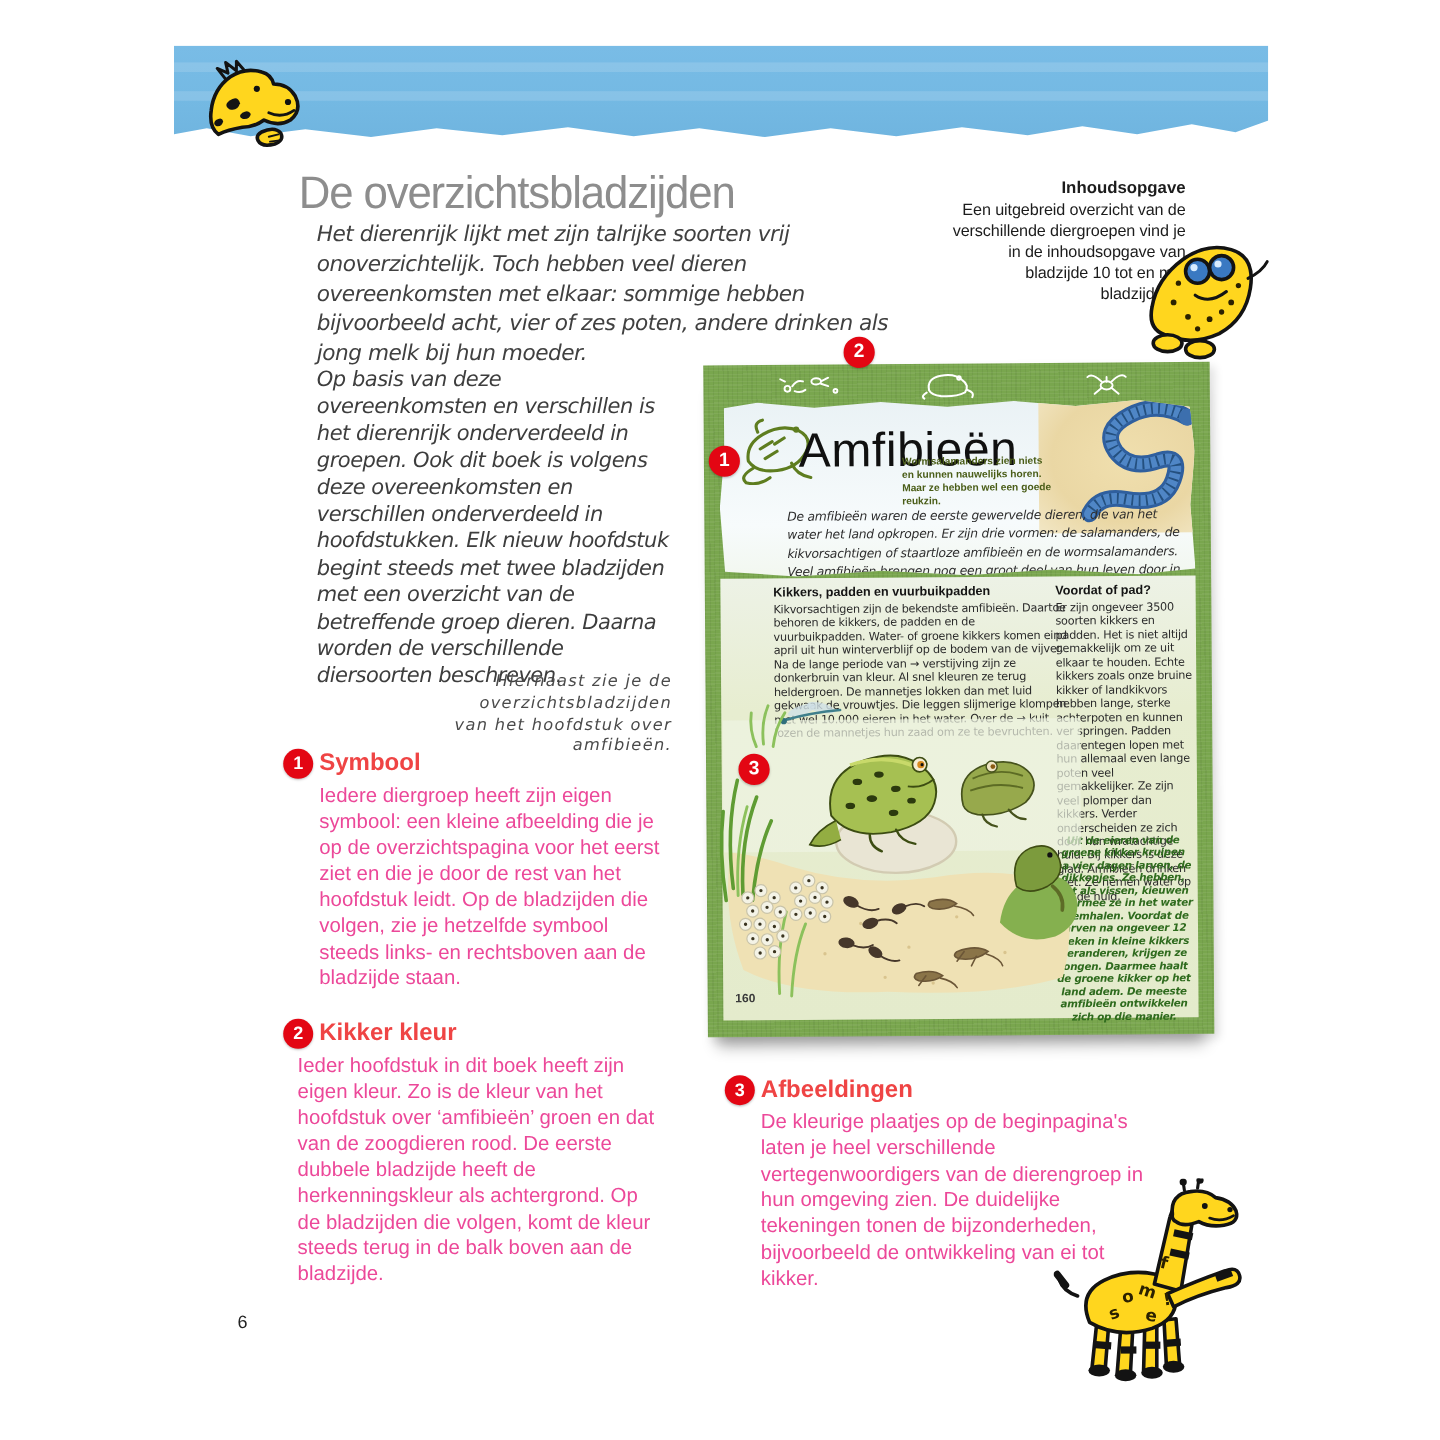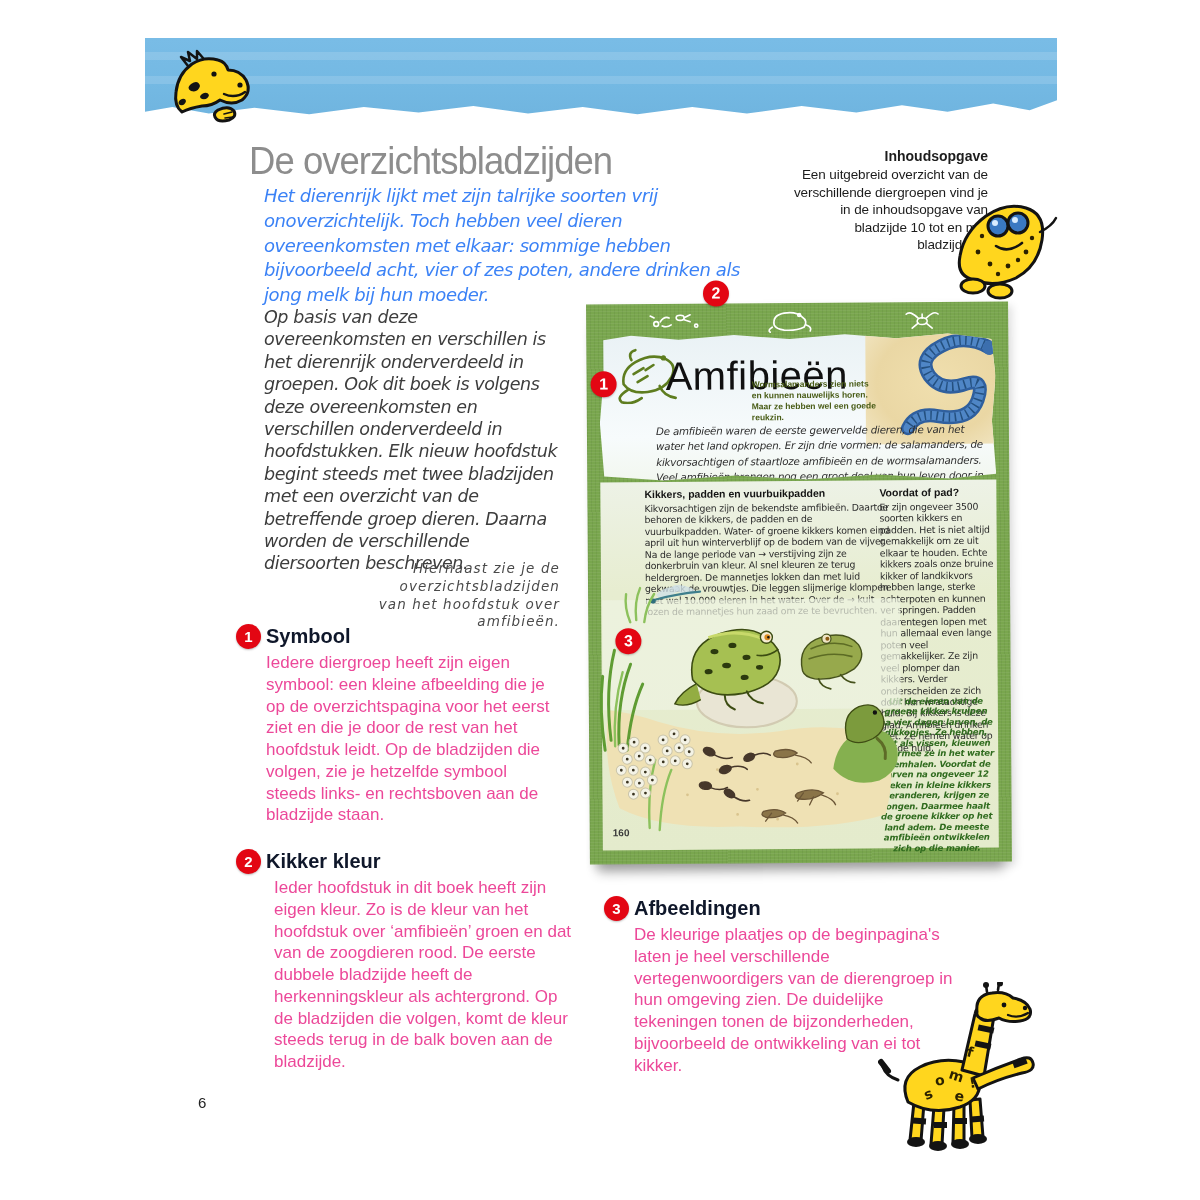--- a/index.html
+++ b/index.html
@@ -15,40 +15,40 @@
   }
   .blue-band .streak{position:absolute;left:0;right:0;height:8px;background:rgba(255,255,255,.14);}
   
   .page-title{
     position:absolute;left:249px;top:140px;font-size:38px;font-weight:400;
     color:#8d8d8d;letter-spacing:-1px;transform:scaleX(.96);transform-origin:left;
   }
   .intro-wide{
     position:absolute;left:264px;top:184px;width:495px;
     font-family:"DejaVu Sans",sans-serif;font-style:italic;
-    font-size:18px;line-height:1.38;letter-spacing:-.4px;color:#3b82f6;
+    font-size:18px;line-height:1.38;letter-spacing:-.4px;color:#404040;
   }
   .intro-narrow{
     position:absolute;left:264px;top:284px;width:300px;
     font-family:"DejaVu Sans",sans-serif;font-style:italic;
     font-size:17.5px;line-height:1.28;letter-spacing:-.4px;color:#3d3d3d;margin-top:22px;
   }
   .side-note{
     position:absolute;left:370px;top:560px;width:190px;text-align:right;
     font-family:"DejaVu Sans",sans-serif;font-style:italic;
     font-size:13.5px;line-height:1.32;letter-spacing:1.1px;color:#4a4a4a;
   }
   
   .marker{
     position:absolute;width:25px;height:25px;border-radius:50%;
     background:#e30613;color:#fff;font-weight:700;font-size:15px;
     display:flex;align-items:center;justify-content:center;
     box-shadow:0 1px 2px rgba(0,0,0,.25);
   }
-  .sec-title{position:absolute;font-size:20px;font-weight:700;color:#0f172a;}
+  .sec-title{position:absolute;font-size:20px;font-weight:700;color:#ef4444;}
   .sec-body{position:absolute;font-size:17px;line-height:1.28;color:#ec4899;}
   
   .sidebar{position:absolute;left:788px;top:148px;width:200px;text-align:right;color:#1c1c1c;}
   .sidebar .sb-title{font-size:14px;font-weight:700;margin-bottom:2px;}
   .sidebar .sb-body{font-size:13.5px;line-height:1.3;font-weight:400;letter-spacing:-.1px;}
   
   .ep{
     position:absolute;left:588px;top:303px;width:422px;height:560px;
     background:#79a64e;
     background-image:
@@ -126,21 +126,21 @@
 <div class="intro-wide">Het dierenrijk lijkt met zijn talrijke soorten vrij onoverzichtelijk. Toch hebben veel dieren overeenkomsten met elkaar: sommige hebben bijvoorbeeld acht, vier of zes poten, andere drinken als jong melk bij hun moeder.</div>
 <div class="intro-narrow">Op basis van deze overeenkomsten en verschillen is het dierenrijk onderverdeeld in groepen. Ook dit boek is volgens deze overeenkomsten en verschillen onderverdeeld in hoofdstukken. Elk nieuw hoofdstuk begint steeds met twee bladzijden met een overzicht van de betreffende groep dieren. Daarna worden de verschillende diersoorten beschreven.</div>
 <div class="side-note">Hiernaast zie je de overzichtsbladzijden van het hoofdstuk over amfibieën.</div>
 
 <div class="marker" style="left:236px;top:624px">1</div>
 <div class="sec-title" style="left:266px;top:625px">Symbool</div>
 <div class="sec-body" style="left:266px;top:652px;width:293px">Iedere diergroep heeft zijn eigen symbool: een kleine afbeelding die je op de overzichtspagina voor het eerst ziet en die je door de rest van het hoofdstuk leidt. Op de bladzijden die volgen, zie je hetzelfde symbool steeds links- en rechtsboven aan de bladzijde staan.</div>
 
 <div class="marker" style="left:236px;top:849px">2</div>
 <div class="sec-title" style="left:266px;top:850px">Kikker kleur</div>
-<div class="sec-body" style="left:274px;top:877px;width:302px">Ieder hoofdstuk in dit boek heeft zijn eigen kleur. Zo is de kleur van het hoofdstuk over ‘amfibieën’ groen en dat van de zoogdieren rood. De eerste dubbele bladzijde heeft de herkenningskleur als achtergrond. Op de bladzijden die volgen, komt de kleur steeds terug in de balk boven aan de bladzijde.</div>
+<div class="sec-body" style="left:248px;top:877px;width:302px">Ieder hoofdstuk in dit boek heeft zijn eigen kleur. Zo is de kleur van het hoofdstuk over ‘amfibieën’ groen en dat van de zoogdieren rood. De eerste dubbele bladzijde heeft de herkenningskleur als achtergrond. Op de bladzijden die volgen, komt de kleur steeds terug in de balk boven aan de bladzijde.</div>
 
 <div class="marker" style="left:604px;top:896px">3</div>
 <div class="sec-title" style="left:634px;top:897px">Afbeeldingen</div>
 <div class="sec-body" style="left:634px;top:924px;width:332px">De kleurige plaatjes op de beginpagina's laten je heel verschillende vertegenwoordigers van de dierengroep in hun omgeving zien. De duidelijke tekeningen tonen de bijzonderheden, bijvoorbeeld de ontwikkeling van ei tot kikker.</div>
 
 <div class="sidebar">
   <div class="sb-title">Inhoudsopgave</div>
   <div class="sb-body">Een uitgebreid overzicht van de verschillende diergroepen vind je in de inhoudsopgave van bladzijde 10 tot en met bladzijde13.</div>
 </div>
 <svg class="char" style="left:948px;top:182px" width="120" height="120" viewBox="0 0 120 120">

